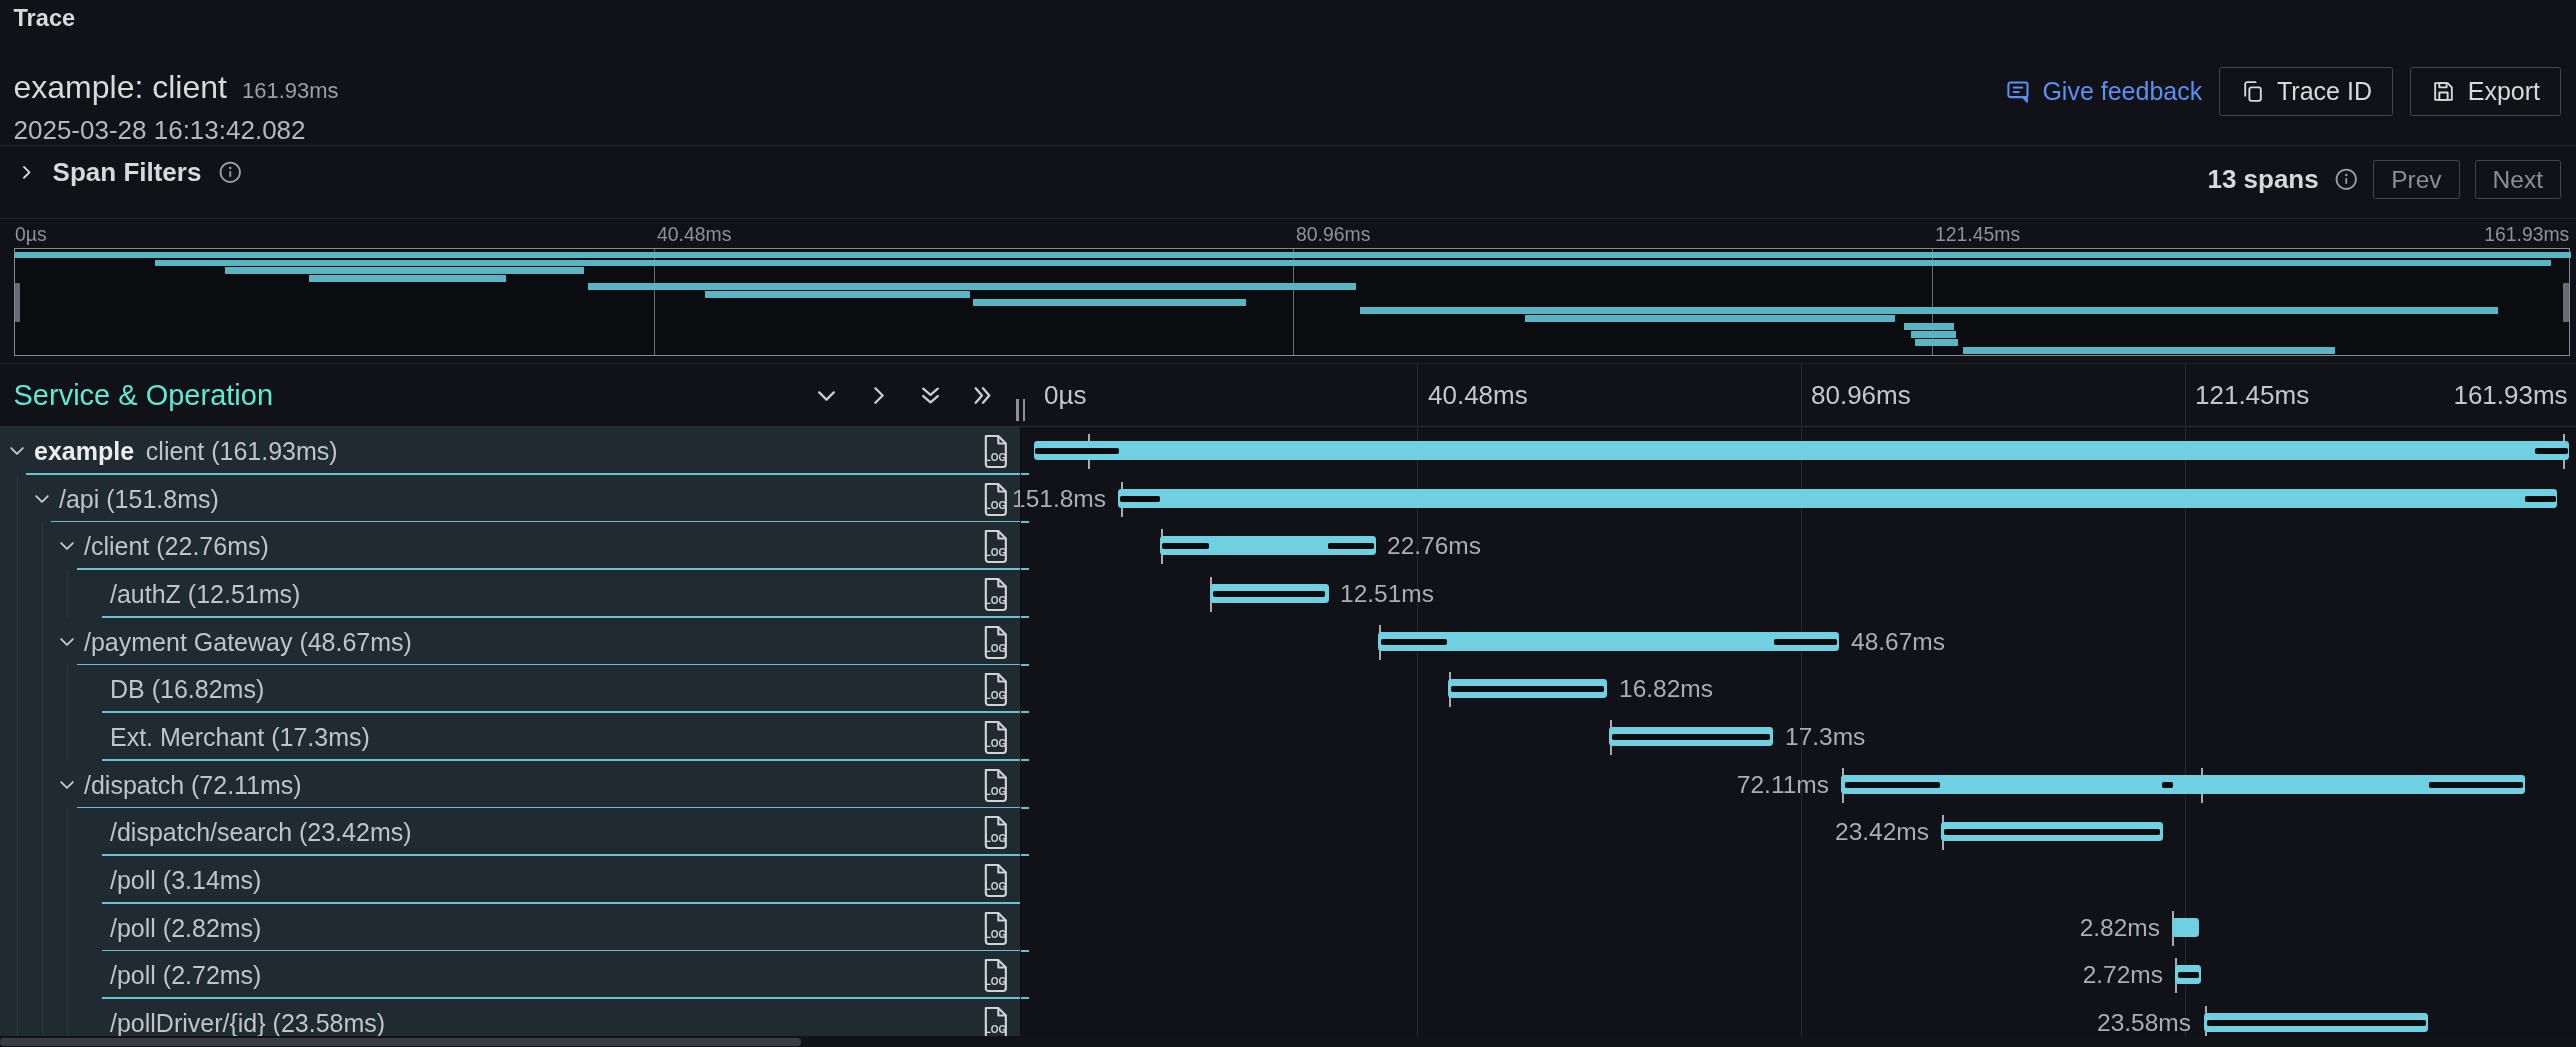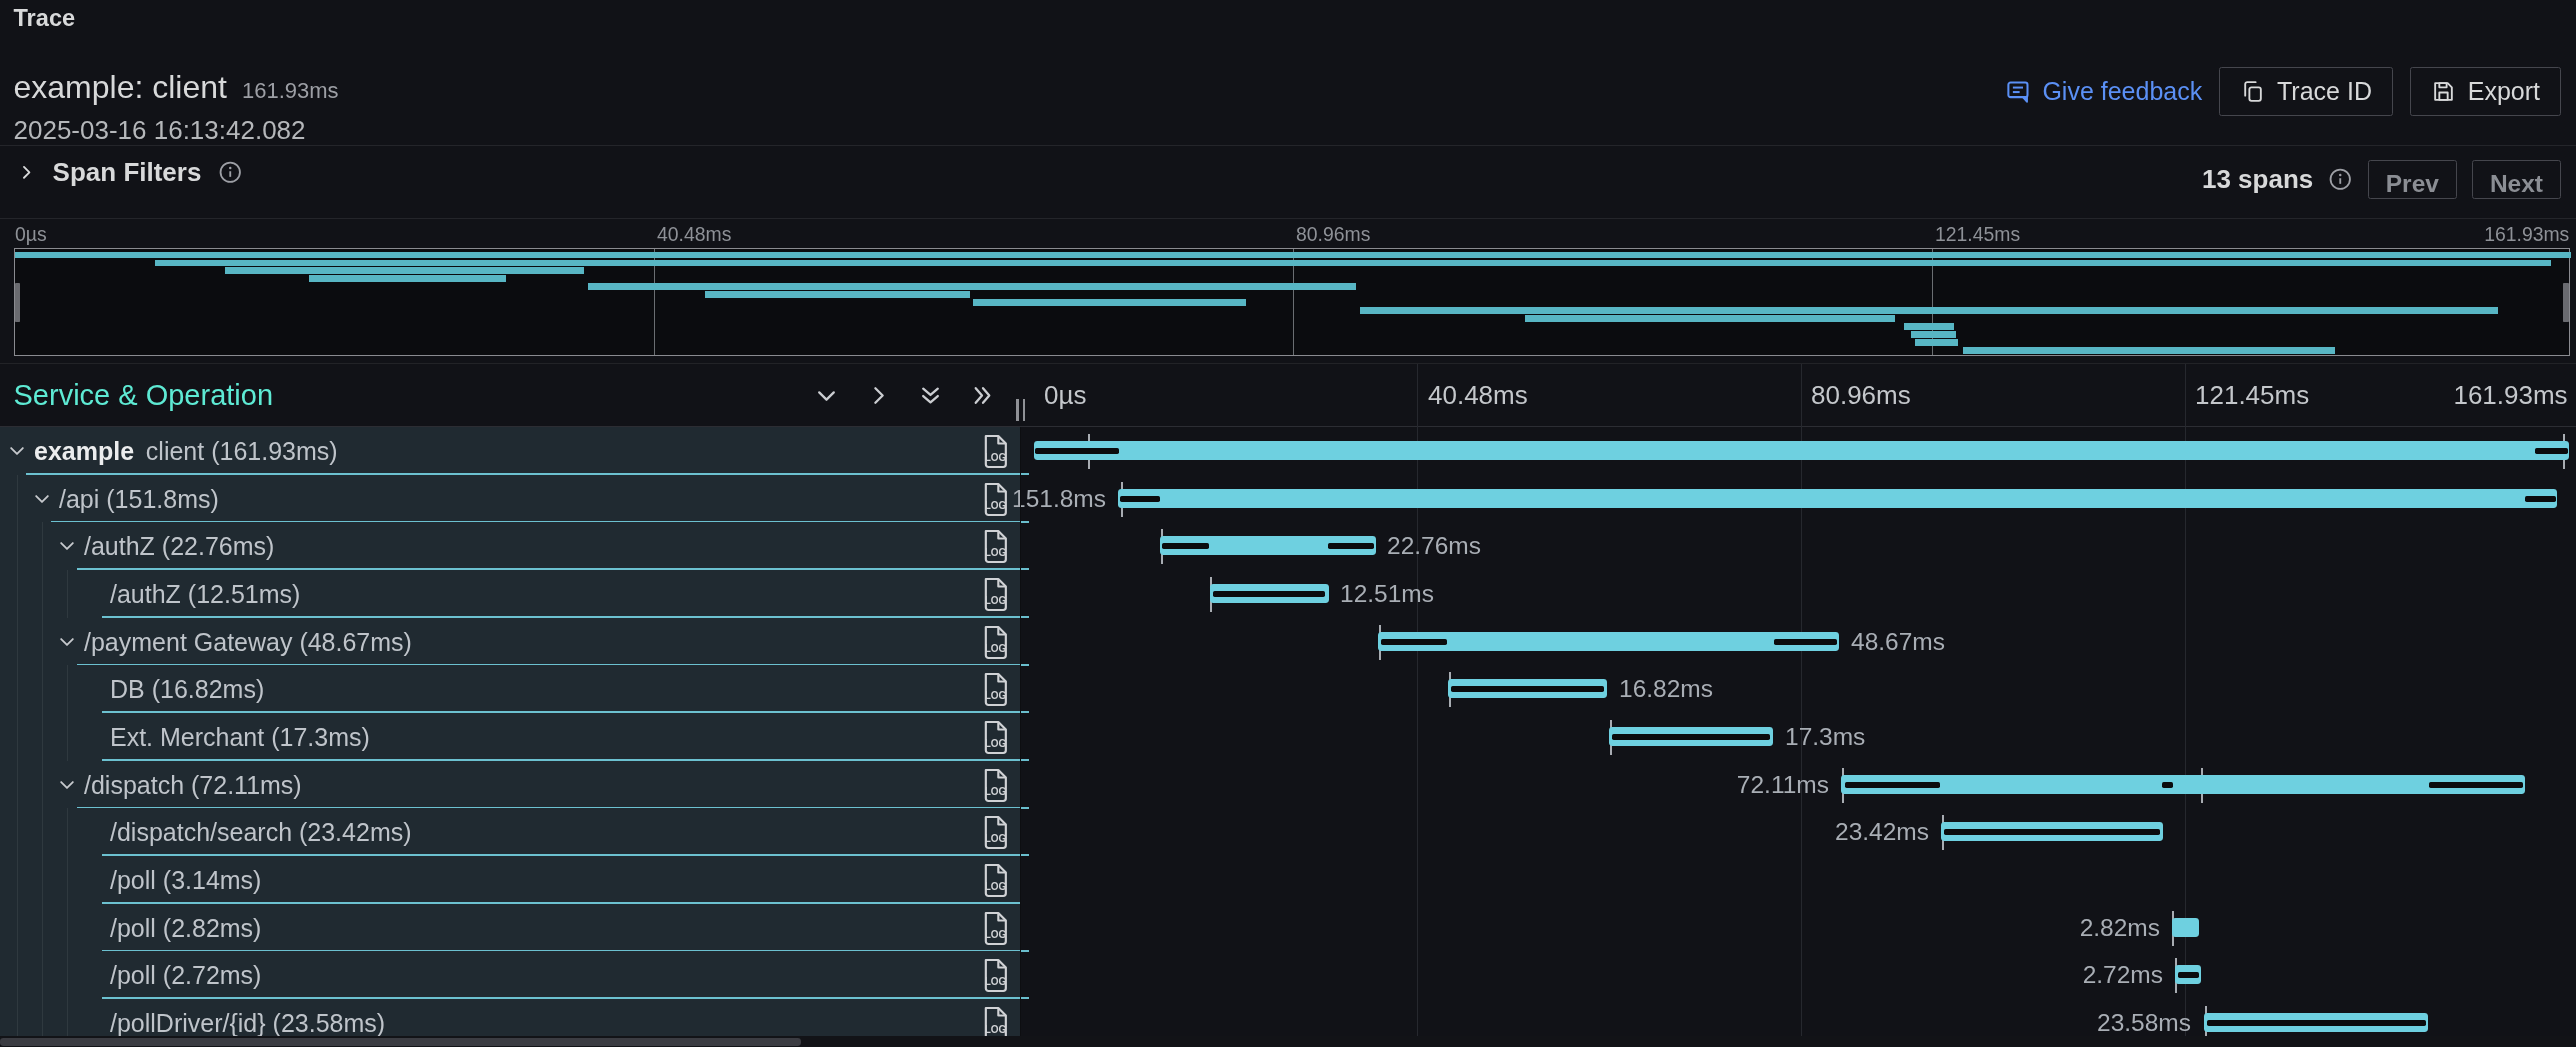--- a/index.html
+++ b/index.html
@@ -9,21 +9,21 @@
 
   
   .page-title{position:absolute;left:13.5px;top:5px;font-size:23.6px;font-weight:700;color:#d8d9da;}
   .trace-line{position:absolute;left:13.5px;top:69px;display:flex;align-items:baseline;gap:15px;}
   .trace-title{font-size:32px;font-weight:500;color:#d8d9da;}
   .trace-duration{font-size:22px;color:#9d9fa5;}
   .trace-ts{position:absolute;left:13.5px;top:115px;font-size:26px;color:#b5b7ba;}
   .actions{position:absolute;right:15px;top:67px;display:flex;align-items:center;gap:17px;}
   .link-btn{display:inline-flex;align-items:center;gap:10px;color:#5b90f5;font-size:25px;font-weight:500;cursor:pointer;}
   .btn{display:inline-flex;align-items:center;gap:11.8px;height:49px;padding:16px 20px;border:0.8px solid #45464d;border-radius:2.5px;font-size:25px;font-weight:500;color:#d8d9da;background:transparent;cursor:pointer;box-sizing:border-box;}
-  .btn.small{height:39px;padding:0 17px;font-size:24.5px;color:#8b8e94;font-weight:700;align-items:flex-end;}
+  .btn.small{height:39px;padding:0 17px;font-size:24.5px;color:#8b8e94;font-weight:400;}
   .divider{position:absolute;left:0;width:100%;height:0.8px;background:#24252a;}
 
   
   .filters-left{position:absolute;left:17px;top:157px;display:flex;align-items:center;gap:17px;}
   .filters-title{font-size:26px;font-weight:700;color:#d8d9da;}
   .filters-right{position:absolute;right:15px;top:160px;display:flex;align-items:center;gap:15px;}
   .span-count{font-size:26px;font-weight:700;color:#d8d9da;}
   .icon{color:#9d9fa5;}
 
   
@@ -68,21 +68,21 @@
 </head>
 <body>
 
 <div class="app">
 
   <div class="page-title">Trace</div>
   <div class="trace-line">
     <span class="trace-title">example: client</span>
     <span class="trace-duration">161.93ms</span>
   </div>
-  <div class="trace-ts">2025-03-16 16:13:42.082</div>
+  <div class="trace-ts">2025-03-28 16:13:42.082</div>
 
   <div class="actions">
     <span class="link-btn">
       <span>
         <svg width="27" height="27" viewBox="0 0 24 24" fill="none" stroke="#5b90f5" stroke-width="1.8" stroke-linejoin="round">
             <rect x="3" y="4" width="17" height="13" rx="2"></rect>
             <line x1="7" y1="8.5" x2="16" y2="8.5"></line>
             <line x1="7" y1="12.5" x2="13" y2="12.5"></line>
             <path d="M16 17l3.5 4v-4z" fill="#5b90f5"></path>
           </svg>
@@ -277,21 +277,21 @@
       </div>
       <div class="row" style="top: 95px; height: 48px;">
         <div class="row-left">
           <div class="guide" style="left: 17px;"></div>
           <div class="guide" style="left: 42px;"></div>
           <span class="row-chev" style="left: 57px;">
             <svg width="20" height="20" viewBox="0 0 24 24" fill="none" stroke="#c6c9cd" stroke-width="2.2" stroke-linecap="round" stroke-linejoin="round">
               <path d="M5 8.5l7 7 7-7"></path>
             </svg>
           </span>
-          <div class="row-text" style="left: 84px;">/authZ (22.76ms)</div>
+          <div class="row-text" style="left: 84px;">/client (22.76ms)</div>
           <span class="logbtn">
             <svg width="30" height="37" viewBox="0 0 18 22" fill="none" stroke="#d0d2d5" stroke-width="1.3" stroke-linejoin="round">
               <path d="M3.5 2 H11 L15.5 6.5 V19 a1.6 1.6 0 0 1 -1.6 1.6 H5.1 a1.6 1.6 0 0 1 -1.6 -1.6 Z"></path>
               <path d="M11 2 V6.5 H15.5"></path>
               <text x="9.3" y="16.8" text-anchor="middle" font-size="6" font-weight="bold" fill="#d0d2d5" stroke="none" font-family="Liberation Sans, sans-serif">LOG</text>
             </svg>
           </span>
           <div class="underline" style="left: 77px; right: 0px;"></div>
         </div>
         <div class="row-right">

